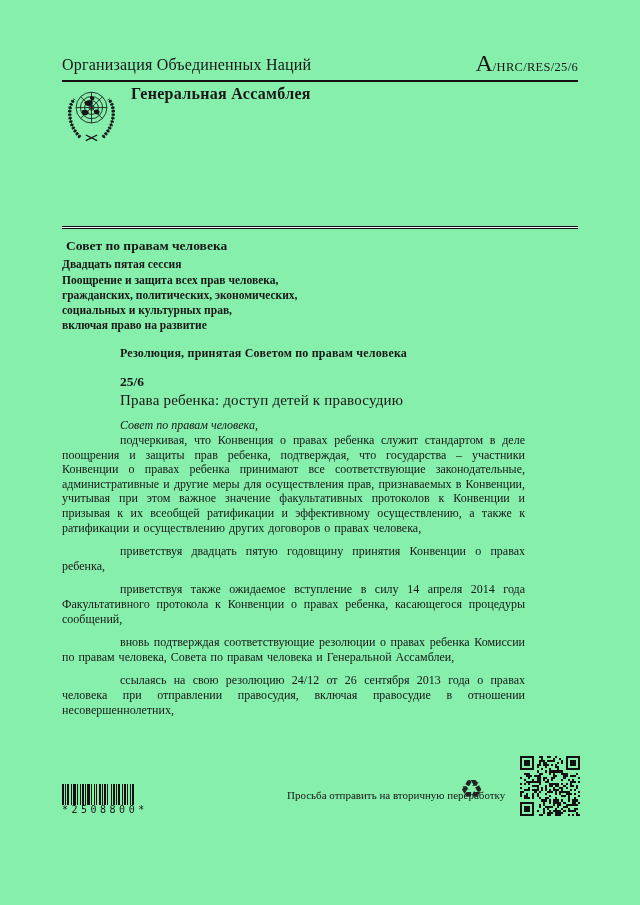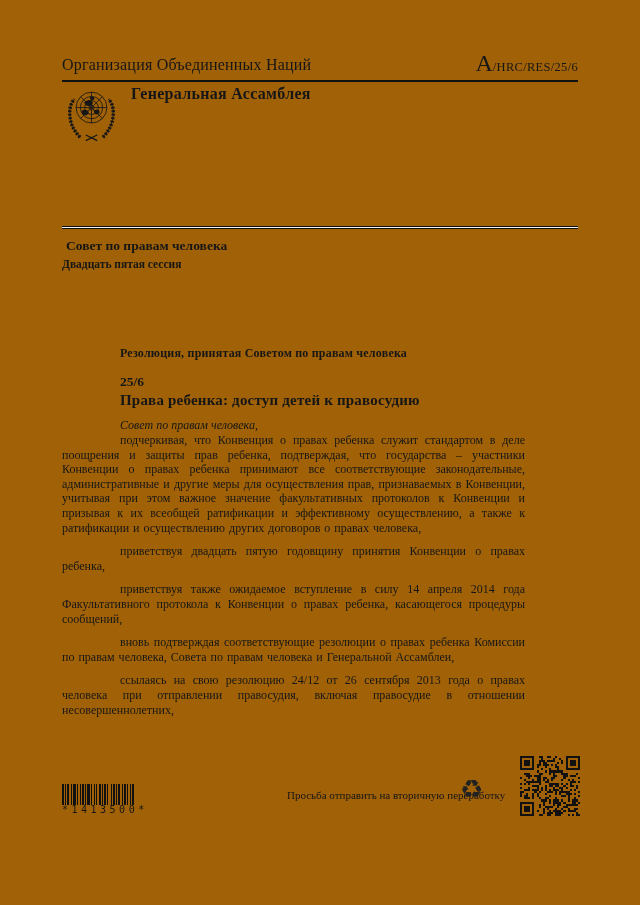--- a/index.html
+++ b/index.html
@@ -1,17 +1,17 @@
 <!DOCTYPE html>
 <html><head>
 <meta charset="utf-8">
 <style>
   html,body{margin:0;padding:0;background:#ffffff;}
   .page{
-    position:relative;width:640px;height:905px;background:#a16207;overflow:hidden;
+    position:relative;width:640px;height:905px;background:#86efac;overflow:hidden;
     font-family:"Liberation Serif","DejaVu Serif",serif;color:#161616;
   }
   [data-name]{box-sizing:border-box;}
   
   .org-name{position:absolute;left:62px;top:56px;font-size:16px;letter-spacing:.2px;}
   .doc-symbol{position:absolute;top:50px;right:62px;white-space:nowrap;text-align:center;}
   .doc-symbol .big{font-size:24px;}
   .doc-symbol .rest{font-size:12.5px;letter-spacing:.3px;}
   .header-rule{position:absolute;left:62px;top:80px;width:516px;height:2px;background:#111;}
   .emblem{position:absolute;left:63px;top:83px;width:57px;height:64px;}
@@ -22,21 +22,21 @@
     background:linear-gradient(#111 0 34%,#f2f2f2 35% 55%,#111 56% 100%);}
   
   .session{position:absolute;left:62px;top:238px;width:360px;}
   .council{font-size:13.5px;font-weight:bold;margin:0 0 3px 4px;}
   .session-name{font-size:11.5px;font-weight:bold;line-height:15px;}
   .agenda-item{font-size:11.5px;line-height:15px;}
   .agenda-title{font-size:11.5px;font-weight:bold;line-height:15px;margin-top:1px;}
   
   .res-heading{position:absolute;left:120px;top:346px;font-size:12px;font-weight:bold;letter-spacing:.2px;}
   .res-number{position:absolute;left:120px;top:374px;font-size:13.5px;font-weight:bold;}
-  .res-title{position:absolute;left:120px;top:392px;font-size:15px;font-weight:bold;letter-spacing:.2px;}
+  .res-title{position:absolute;left:120px;top:392px;font-size:15px;font-weight:normal;letter-spacing:.2px;}
   .salutation{position:absolute;left:120px;top:418px;font-size:12px;font-style:italic;}
   
   .body-text{position:absolute;left:62px;top:433px;width:463px;}
   .body-text p{
     margin:0 0 9px 0;font-size:12px;line-height:14.6px;text-align:justify;
     text-indent:58px;word-spacing:1px;
   }
   .body-text .lead{}
   
   .ge-number{position:absolute;left:62px;top:766px;font-size:12px;letter-spacing:.4px;word-spacing:3px;}
@@ -89,20 +89,26 @@
   </div>
 
   <div class="assembly-title" data-name="assembly-title">Генеральная Ассамблея</div>
 
 
   <div class="thick-rule" data-name="section-divider"></div>
 
   <div class="session" data-name="session-block">
     <div class="council" data-name="council-title">Совет по правам человека</div>
     <div class="session-name" data-name="session-name">Двадцать пятая сессия</div>
+    <div class="agenda-title" data-name="agenda-title">
+      <div data-name="agenda-title-line">Поощрение и защита всех прав человека,</div>
+      <div data-name="agenda-title-line">гражданских, политических, экономических,</div>
+      <div data-name="agenda-title-line">социальных и культурных прав,</div>
+      <div data-name="agenda-title-line">включая право на развитие</div>
+    </div>
   </div>
 
   <div class="res-heading" data-name="resolution-heading">Резолюция, принятая Советом по правам человека</div>
   <div class="res-number" data-name="resolution-number">25/6</div>
   <div class="res-title" data-name="resolution-title">Права ребенка: доступ детей к правосудию</div>
   <div class="salutation" data-name="salutation">Совет по правам человека,</div>
 
   <div class="body-text" data-name="resolution-body">
     <p data-name="preambular-paragraph"><span class="lead" data-name="paragraph-lead">подчеркивая</span><span data-name="paragraph-text">, что Конвенция о правах ребенка служит стандартом в деле поощрения и защиты прав ребенка, подтверждая, что государства – участники Конвенции о правах ребенка принимают все соответствующие законодательные, административные и другие меры для осуществления прав, признаваемых в Конвенции, учитывая при этом важное значение факультативных протоколов к Конвенции и призывая к их всеобщей ратификации и эффективному осуществлению, а также к ратификации и осуществлению других договоров о правах человека,</span></p>
     <p data-name="preambular-paragraph"><span class="lead" data-name="paragraph-lead">приветствуя</span><span data-name="paragraph-text"> двадцать пятую годовщину принятия Конвенции о правах ребенка,</span></p>
@@ -135,21 +141,21 @@
         <rect x="51" y="0" width="2" height="21" fill="#111"></rect>
         <rect x="54" y="0" width="1" height="21" fill="#111"></rect>
         <rect x="56" y="0" width="2" height="21" fill="#111"></rect>
         <rect x="60" y="0" width="1" height="21" fill="#111"></rect>
         <rect x="62" y="0" width="2" height="21" fill="#111"></rect>
         <rect x="65" y="0" width="1" height="21" fill="#111"></rect>
         <rect x="68" y="0" width="1" height="21" fill="#111"></rect>
         <rect x="70" y="0" width="2" height="21" fill="#111"></rect>
       </svg>
   </div>
-  <div class="barcode-text" data-name="barcode-text">*1413500*</div>
+  <div class="barcode-text" data-name="barcode-text">*2508800*</div>
 
   <div class="recycle-note" data-name="recycle-note">Просьба отправить на вторичную переработку</div>
   <div class="recycle-icon" data-name="recycle-icon">♻</div>
 
   <div class="qr" data-name="qr-code">
     <svg viewBox="0 0 29 29" width="60" height="60" shape-rendering="crispEdges">
       <g fill="#111">
         <path d="M0 0h7v7h-7z M1 1v5h5v-5z" fill-rule="evenodd"></path>
         <rect x="2" y="2" width="3" height="3"></rect>
         <path d="M22 0h7v7h-7z M23 1v5h5v-5z" fill-rule="evenodd"></path>

